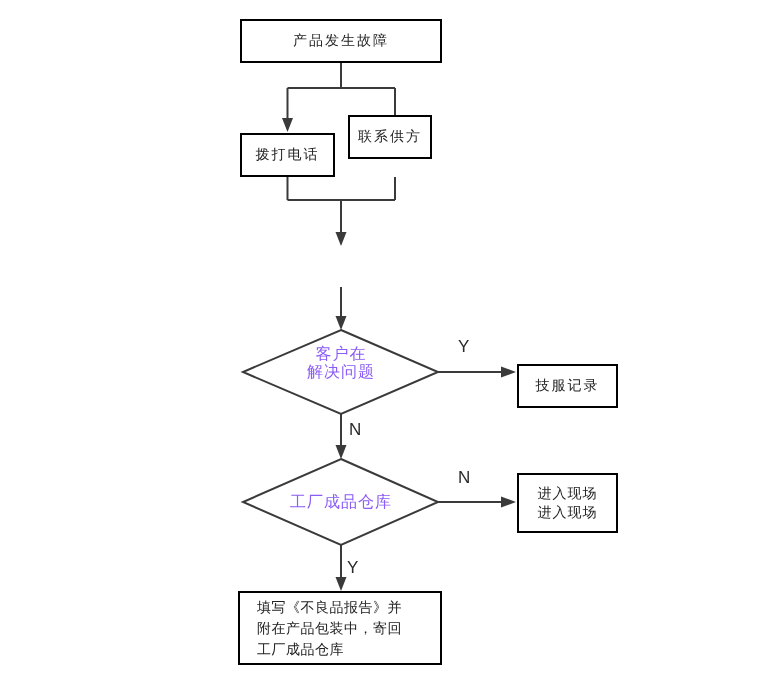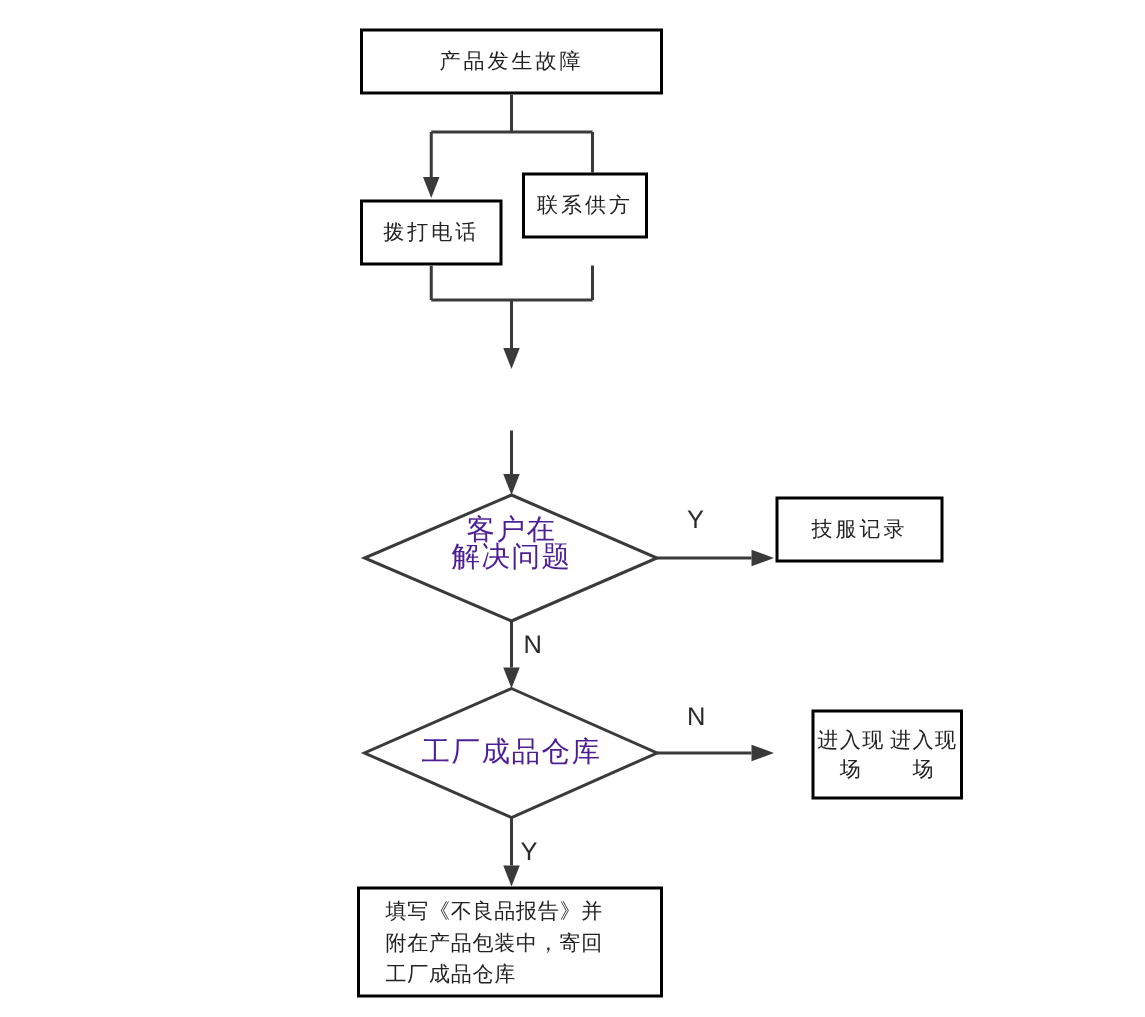--- a/index.html
+++ b/index.html
@@ -27,41 +27,40 @@
     background: #ffffff;
     display: flex;
     align-items: center;
     justify-content: center;
     font-size: 14px;
     letter-spacing: 2px;
     color: #222222;
     text-align: center;
   }
   .box.multiline {
-    flex-direction: row;
+    flex-direction: column;
     line-height: 19px;
     letter-spacing: 1px;
-    margin-left: 24px;
   }
   .box.left-align {
     flex-direction: column;
     align-items: flex-start;
     justify-content: center;
     padding-left: 17px;
     padding-right: 18px;
     line-height: 21px;
     letter-spacing: 0.5px;
     text-align: left;
   }
   .dtext {
     position: absolute;
     text-align: center;
-    font-size: 19px;
+    font-size: 16px;
     letter-spacing: 1px;
-    color: #4c1d95;
+    color: #8b5cf6;
     line-height: 18px;
   }
   .branch-label {
     position: absolute;
     font-size: 17px;
     color: #2a2a2a;
   }
 </style>
 </head>
 <body>
@@ -102,21 +101,21 @@
   <div class="box" style="left:348px;top:115px;width:84px;height:44px">
     <span>联系供方</span>
   </div>
 
 
   <div class="dtext" style="left:251px;top:345px;width:180px">
     <div>客户在</div>
     <div>解决问题</div>
   </div>
 
-  <div class="box" style="left:517px;top:331px;width:112px;height:44px">
+  <div class="box" style="left:517px;top:364px;width:101px;height:44px">
     <span>技服记录</span>
   </div>
 
   <div class="dtext" style="left:243px;top:493px;width:196px">
     <div>工厂成品仓库</div>
   </div>
 
   <div class="box multiline" style="left:517px;top:473px;width:101px;height:60px">
     <div>进入现场</div>
     <div>进入现场</div>

